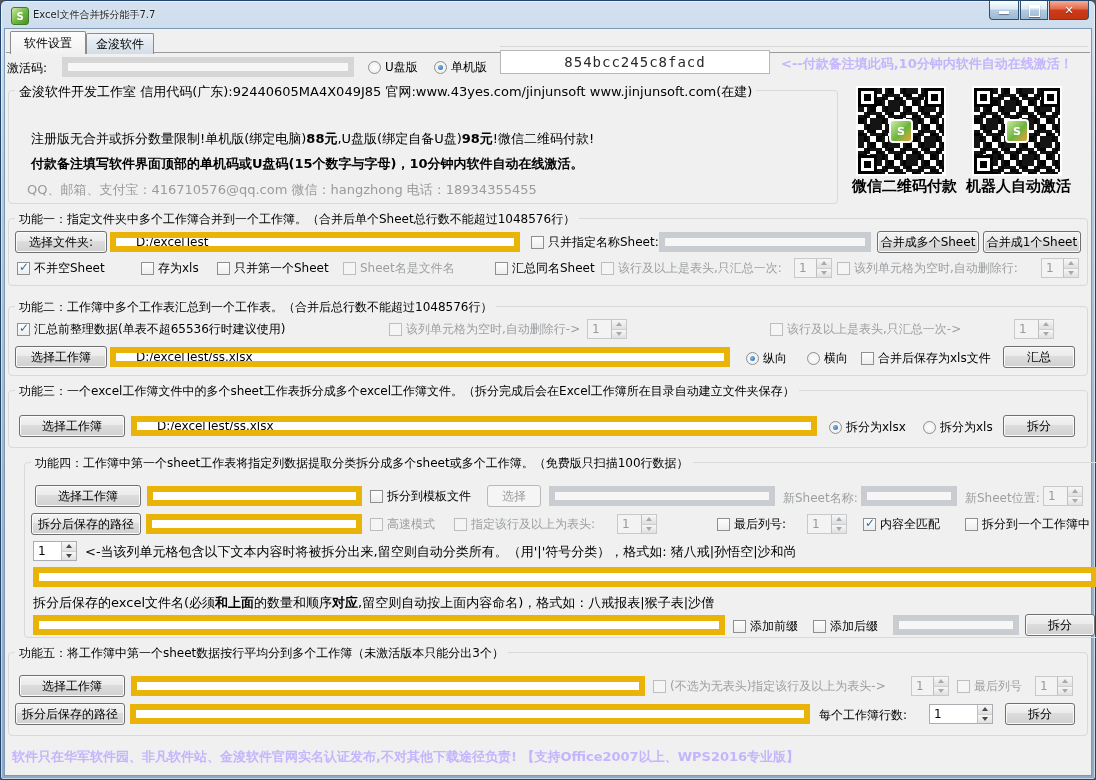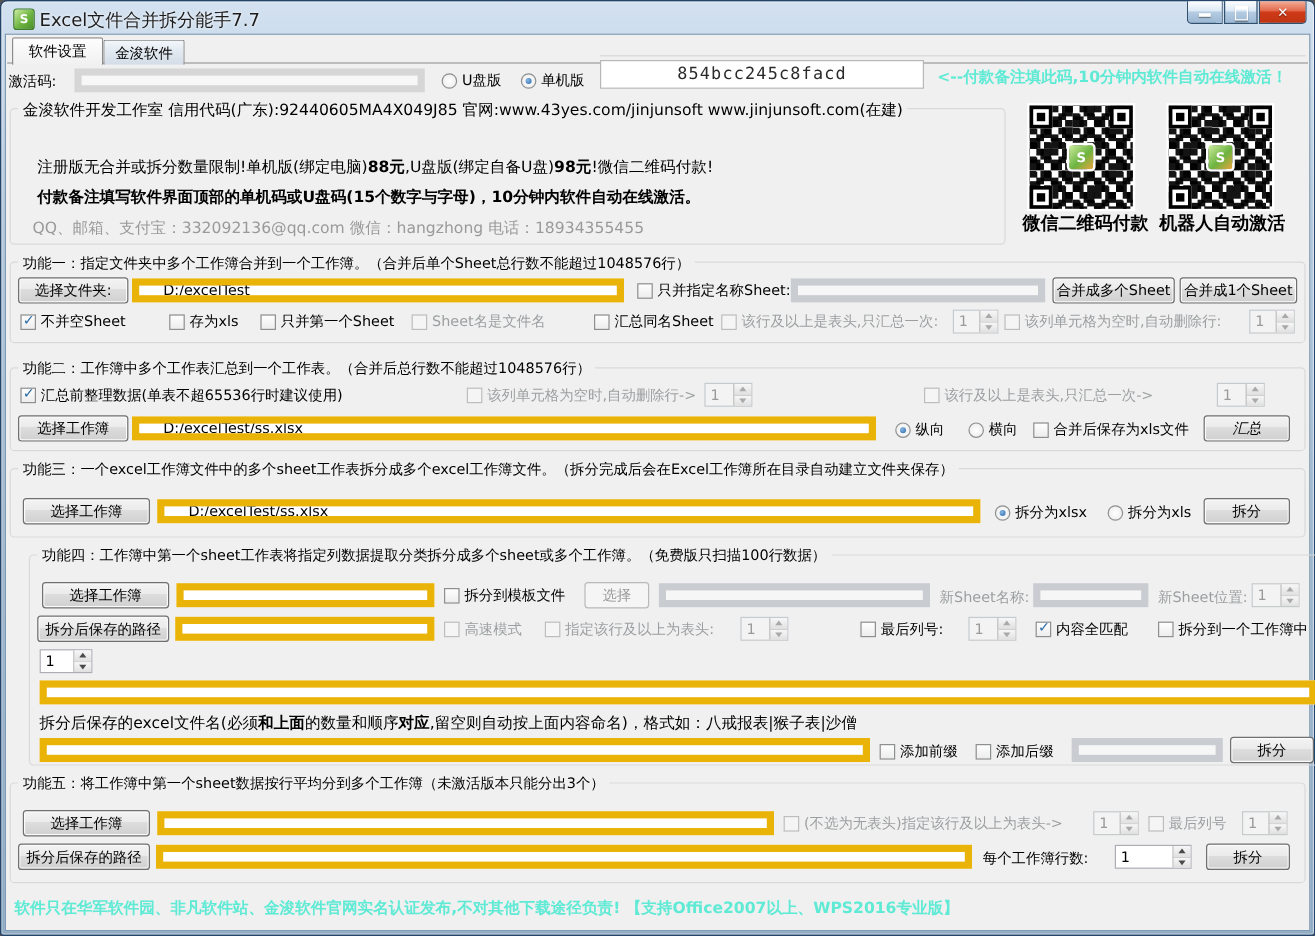--- a/index.html
+++ b/index.html
@@ -1,20 +1,20 @@
 <!DOCTYPE html>
 <html><head>
 <meta charset="utf-8">
 <style>
   html,body{margin:0;padding:0;background:#555;}
   #app{position:relative;width:1096px;height:780px;font-family:"DejaVu Sans","Liberation Sans",sans-serif;font-size:12px;color:#000;overflow:hidden;}
   
   #frame{position:absolute;inset:0;background:linear-gradient(180deg,#d3e1f0 0%,#b4cade 22%,#9db7cf 60%,#8ea9c3 100%);border:1px solid #24456b;border-radius:6px 6px 3px 3px;box-shadow:inset 0 0 0 1px rgba(255,255,255,.5);}
   #client{position:absolute;left:4px;top:28px;width:1088px;height:748px;background:#f0f0f0;border:1px solid #7e99b3;box-sizing:border-box;}
-  #titlebar-title{position:absolute;left:32px;top:7px;font-size:15px;color:#1c1c1c;text-shadow:0 0 3px #fff;}
+  #titlebar-title{position:absolute;left:32px;top:7px;font-size:10px;color:#1c1c1c;text-shadow:0 0 3px #fff;}
   .appicon{position:absolute;left:10px;top:6px;width:16px;height:16px;border-radius:3px;background:linear-gradient(135deg,#cdeda0,#6cb43f 55%,#4c8f2b);border:1px solid #3f7d28;display:flex;align-items:center;justify-content:center;}
   .appicon::after{content:"S";color:#fff;font-size:10px;font-weight:bold;}
   .capbtn{position:absolute;top:0;height:19px;border:1px solid #31506e;border-top:none;box-sizing:border-box;display:flex;align-items:flex-start;justify-content:center;cursor:default;}
   .cap-min{left:988px;width:30px;border-radius:0 0 0 4px;background:linear-gradient(#fdfeff,#dce9f5 45%,#b5cce2 50%,#9cb8d4);}
   .cap-max{left:1019px;width:28px;background:linear-gradient(#fdfeff,#dce9f5 45%,#b5cce2 50%,#9cb8d4);}
   .cap-close{left:1048px;width:40px;border-radius:0 0 4px 0;background:linear-gradient(#f4ad97,#e2684a 45%,#cf3a18 50%,#c13512);}
   .ico-min{width:10px;height:3px;background:#fff;margin-top:10px;box-shadow:0 1px 1px rgba(0,0,0,.4);}
   .ico-max{width:9px;height:8px;border:1px solid #fff;border-top-width:3px;margin-top:4px;box-shadow:0 1px 1px rgba(0,0,0,.4);}
   .ico-x{margin-top:2px;}
   .ico-x::before{content:"✕";color:#fff;font-size:11px;font-weight:bold;text-shadow:0 1px 1px rgba(0,0,0,.5);}
@@ -42,21 +42,21 @@
   .spin.dis .sv{color:#9a9a9a;}
   .spin .arrows{width:15px;display:flex;flex-direction:column;flex:none;}
   .spin .ar{flex:1;background:linear-gradient(#f7f7f7,#e0e0e0);border-left:1px solid #bfbfbf;display:flex;align-items:center;justify-content:center;}
   .spin .ar:first-child{border-bottom:1px solid #cfcfcf;}
   .tu{width:0;height:0;border-left:3px solid transparent;border-right:3px solid transparent;border-bottom:4px solid #4a4a4a;}
   .td{width:0;height:0;border-left:3px solid transparent;border-right:3px solid transparent;border-top:4px solid #4a4a4a;}
   .spin.dis .tu{border-bottom-color:#a9a9a9;}
   .spin.dis .td{border-top-color:#a9a9a9;}
   .grp{position:absolute;border:1px solid #d9d9d9;border-radius:4px;box-sizing:border-box;}
   .grp-title{position:absolute;top:-8px;left:6px;background:#f0f0f0;padding:0 4px;white-space:nowrap;}
-  .red{color:#5eead4;font-weight:bold;}
+  .red{color:#c4b5fd;font-weight:bold;}
   .gray{color:#9a9a9a;}
   .b{font-weight:bold;}
   .hline{position:absolute;height:1px;background:#d8d8d8;}
   
   .qr{position:absolute;width:90px;height:90px;background:#fff;}
   .qrp{position:absolute;inset:2px;background-image:repeating-conic-gradient(#141414 0% 25%,#fff 0% 50%),repeating-conic-gradient(#141414 0% 25%,#fff 0% 50%);background-size:12px 12px,18px 18px;background-blend-mode:multiply;}
   .fd{position:absolute;width:19px;height:19px;border:3px solid #000;background:#fff;box-sizing:border-box;}
   .fd::after{content:"";position:absolute;inset:3px;background:#000;}
   .qrlogo{position:absolute;left:33px;top:33px;width:24px;height:24px;border:2px solid #fff;box-sizing:border-box;border-radius:4px;background:linear-gradient(135deg,#cdeda0,#6cb43f 55%,#e8a33d);display:flex;align-items:center;justify-content:center;}
   .qrlogo::after{content:"S";color:#fff;font-size:11px;font-weight:bold;}
@@ -103,21 +103,21 @@
       <span>单机版</span>
     </span>
   <div class="hline" style="left:500px;top:46px;width:588px;"></div>
   <div class="mcode" style="left:500px;top:50px;width:270px;height:24px;">854bcc245c8facd</div>
   <div class="lbl red fs13" style="left:781px;top:55px;">&lt;--付款备注填此码,10分钟内软件自动在线激活！</div>
 
   <div class="grp" style="left:8px;top:90px;width:830px;height:114px;">
     <span class="grp-title fs13">金浚软件开发工作室 信用代码(广东):92440605MA4X049J85 官网:www.43yes.com/jinjunsoft  www.jinjunsoft.com(在建)</span>
     <div class="lbl fs13" style="left:22px;top:39px;"><span>注册版无合并或拆分数量限制!单机版(绑定电脑)</span><span class="b">88元</span><span>,U盘版(绑定自备U盘)</span><span class="b">98元</span><span>!微信二维码付款!</span></div>
     <div class="lbl fs13 b" style="left:22px;top:64px;">付款备注填写软件界面顶部的单机码或U盘码(15个数字与字母)，10分钟内软件自动在线激活。</div>
-    <div class="lbl fs13 gray" style="left:18px;top:90px;">QQ、邮箱、支付宝：332092136@qq.com  微信：hangzhong  电话：18934355455</div>
+    <div class="lbl fs13 gray" style="left:18px;top:90px;">QQ、邮箱、支付宝：416710576@qq.com  微信：hangzhong  电话：18934355455</div>
   </div>
 
   <div class="qr" style="left:856px;top:86px;">
     <div class="qrp"></div>
     <span class="fd" style="left:2px;top:2px;"></span>
     <span class="fd" style="right:2px;top:2px;"></span>
     <span class="fd" style="left:2px;bottom:2px;"></span>
     <span class="qrlogo"></span>
   </div>
   <div class="qr" style="left:972px;top:86px;">
@@ -244,21 +244,21 @@
         <span>纵向</span>
       </span>
     <span class="rd" style="left:798px;top:43px;">
         <span class="ri"></span>
         <span>横向</span>
       </span>
     <span class="cb" style="left:852px;top:43px;">
         <span class="bx"></span>
         <span>合并后保存为xls文件</span>
       </span>
-    <div class="btn" style="left:994px;top:39px;width:72px;height:22px;font-style:italic;">
+    <div class="btn" style="left:994px;top:39px;width:72px;height:22px;">
         <span>汇总</span>
       </div>
   </div>
 
   <div class="grp" style="left:8px;top:390px;width:1080px;height:58px;">
     <span class="grp-title">功能三：一个excel工作簿文件中的多个sheet工作表拆分成多个excel工作簿文件。（拆分完成后会在Excel工作簿所在目录自动建立文件夹保存）</span>
     <div class="btn" style="left:10px;top:24px;width:106px;height:22px;">
         <span>选择工作簿</span>
       </div>
     <input class="input" style="left: 122px; top: 25px; width: 686px;" value="D:/excelTest/ss.xlsx">
@@ -353,20 +353,21 @@
         <span class="sv">1</span>
         <span class="arrows">
           <span class="ar">
             <i class="tu"></i>
           </span>
           <span class="ar">
             <i class="td"></i>
           </span>
         </span>
       </span>
+    <div class="lbl fs13" style="left:60px;top:80px;">&lt;-当该列单元格包含以下文本内容时将被拆分出来,留空则自动分类所有。（用'|'符号分类），格式如: 猪八戒|孙悟空|沙和尚</div>
     <input class="input" style="left: 8px; top: 104px; width: 1064px;" value="">
     <div class="lbl fs13" style="left:8px;top:131px;"><span>拆分后保存的excel文件名(必须</span><span class="b">和上面</span><span>的数量和顺序</span><span class="b">对应</span><span>,留空则自动按上面内容命名)，格式如：八戒报表|猴子表|沙僧</span></div>
     <input class="input" style="left: 8px; top: 152px; width: 692px;" value="">
     <span class="cb" style="left:708px;top:155px;">
         <span class="bx"></span>
         <span>添加前缀</span>
       </span>
     <span class="cb" style="left:788px;top:155px;">
         <span class="bx"></span>
         <span>添加后缀</span>

